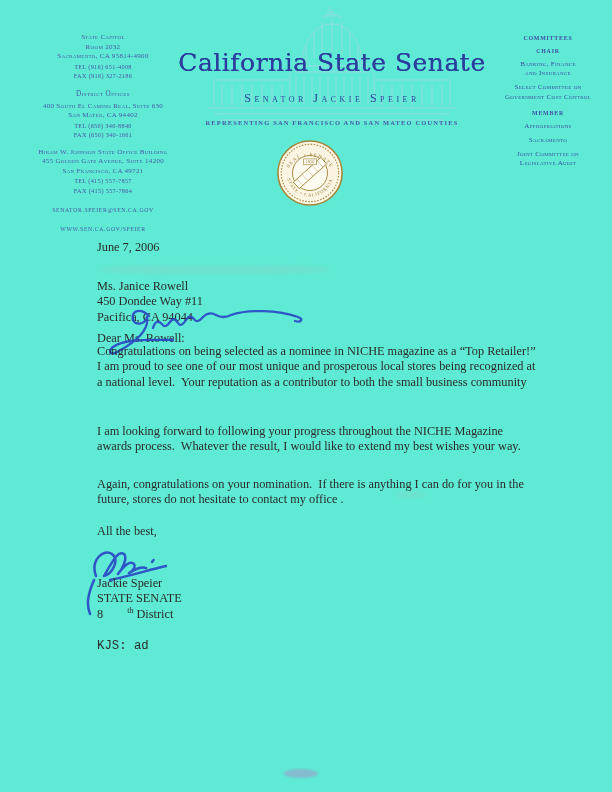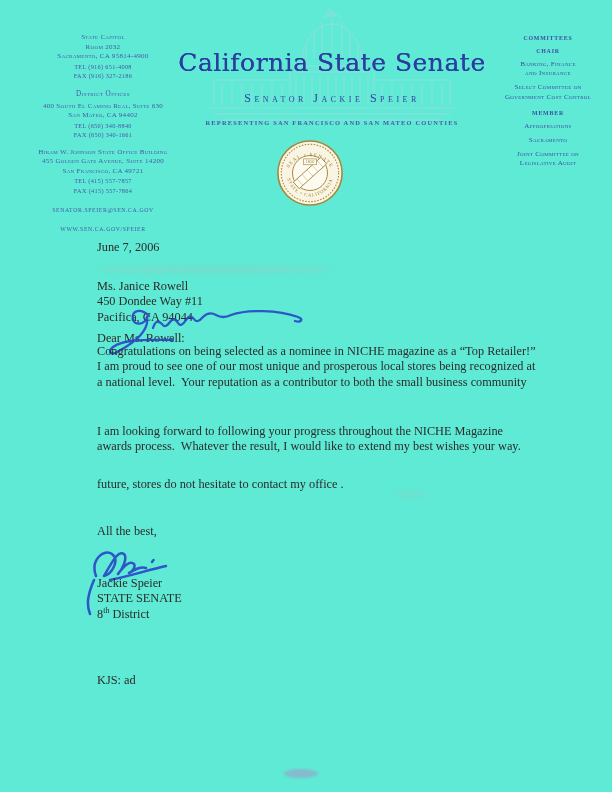--- a/index.html
+++ b/index.html
@@ -45,22 +45,22 @@
     position:absolute;left:488px;top:34px;width:120px;
     text-align:center;color:#3f4ea5;
   }
   .lh-right .cap{font-size:5.9px;letter-spacing:.8px;font-weight:bold;line-height:8px;}
   .lh-right .item{font-size:7.1px;line-height:9.2px;font-variant:small-caps;letter-spacing:.3px;}
   .lh-right .gap-s{height:5px;}
   .lh-right .gap-m{height:7px;}
   
   .body-text{position:absolute;left:97px;color:#2b2b2b;font-size:12.3px;line-height:15.4px;}
   .body-text div{white-space:pre;}
-  .ref{position:absolute;left:97px;top:673px;color:#2b2b2b;font-size:12.3px;}
-  sup{font-size:8px;vertical-align:super;line-height:0;}
+  .ref{position:absolute;left:97px;top:639px;color:#2b2b2b;font-size:12.3px;font-family:Liberation Mono, monospace;}
+  sup{font-size:8px;vertical-align:super;line-height:0;margin-left:24px;}
   
   .ink{position:absolute;pointer-events:none;}
   .artifact{position:absolute;background:#b9b9b9;opacity:.22;border-radius:40%;filter:blur(2px);}
   .bottom-mark{
     position:absolute;left:284px;top:769px;width:34px;height:9px;
     background:#99a2cd;border-radius:50%;opacity:.65;filter:blur(1px);
   }
 </style>
 </head>
 <body>
@@ -181,20 +181,21 @@
     <div>I am proud to see one of our most unique and prosperous local stores being recognized at</div>
     <div>a national level.  Your reputation as a contributor to both the small business community</div>
   </div>
 
   <div class="body-text" style="top:424px;">
     <div>I am looking forward to following your progress throughout the NICHE Magazine</div>
     <div>awards process.  Whatever the result, I would like to extend my best wishes your way.</div>
   </div>
 
   <div class="body-text" style="top:477px;">
+    <div>Again, congratulations on your nomination.  If there is anything I can do for you in the</div>
     <div>future, stores do not hesitate to contact my office .</div>
   </div>
 
   <div class="body-text" style="top:524px;">All the best,</div>
 
   <svg class="ink" style="left:82px;top:542px;" width="150" height="82" viewBox="0 0 150 82" aria-label="Jackie">
     <g fill="none" stroke="#2946c5" stroke-width="2.5" stroke-linecap="round" stroke-linejoin="round" opacity=".9">
       <path d="M14 34 C 8 18, 22 6, 30 12 C 38 18, 30 32, 22 34 C 30 20, 36 8, 42 12 C 46 16, 40 28, 36 32 C 42 24, 48 18, 52 22 C 54 25, 50 30, 47 31 C 52 28, 58 24, 64 26"></path>
       <path d="M28 38 C 48 34, 66 28, 84 24"></path>
       <path d="M12 38 C 6 52, 4 62, 8 72"></path>

